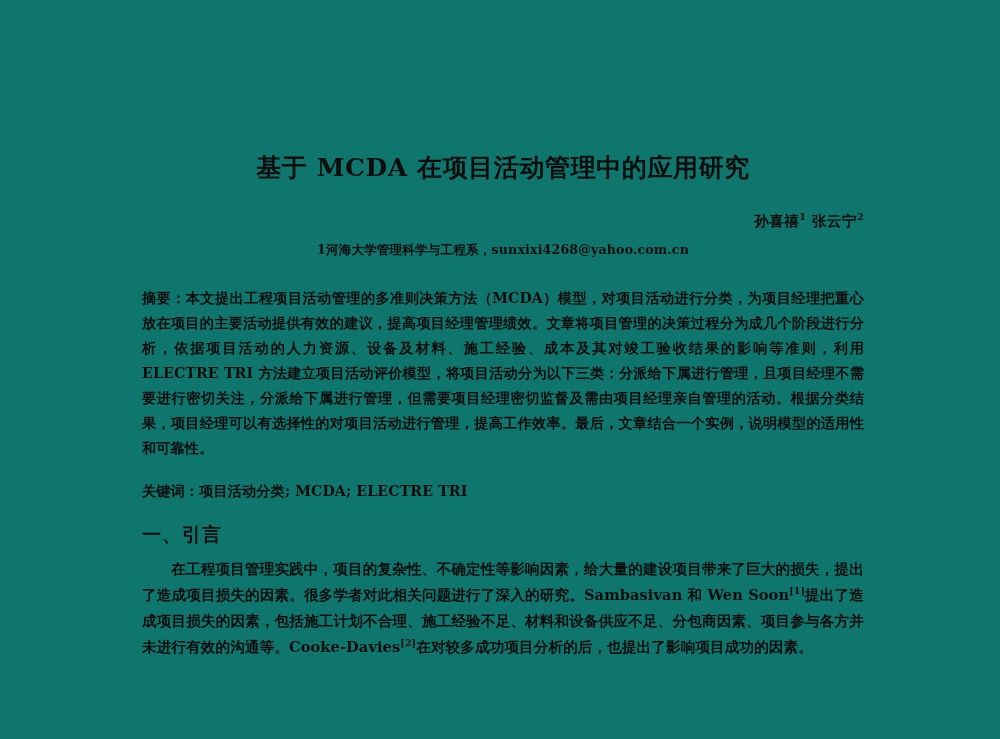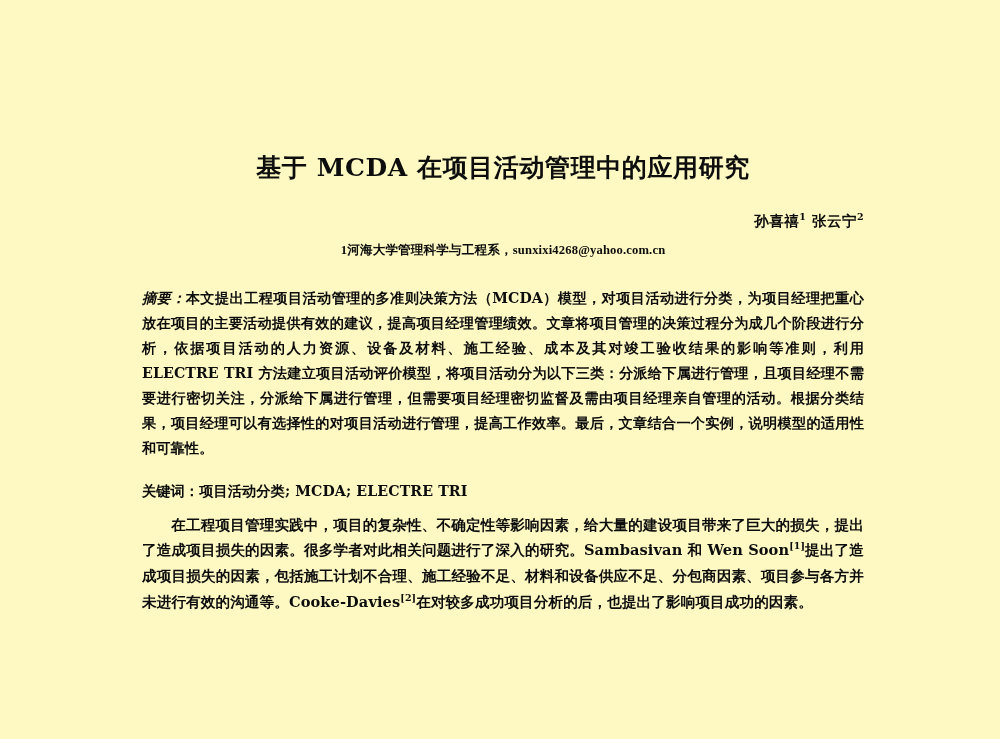--- a/index.html
+++ b/index.html
@@ -12,21 +12,21 @@
     height: 739px;
     overflow: hidden;
     font-family: "DejaVu Serif", "Liberation Serif", serif;
     color: #0d0d0d;
     -webkit-font-smoothing: none;
   }
   .page {
     position: relative;
     width: 1000px;
     height: 739px;
-    background: #fef9c3;
+    background: #0f766e;
   }
   .content {
     position: absolute;
     left: 142px;
     top: 0;
     width: 722px;
   }
 
   
   .doc-title {
@@ -55,34 +55,34 @@
     font-weight: bold;
   }
   .affil {
     margin: 0;
     text-align: center;
     font-size: 12.6px;
     font-weight: bold;
     letter-spacing: 0.15px;
     line-height: 1.62;
   }
-  .affil.first { padding-top: 9px; font-family: Liberation Serif, serif; }
+  .affil.first { padding-top: 9px; }
 
   
   .abstract {
     margin: 0;
     padding-top: 26px;
     font-size: 14.2px;
     font-weight: bold;
     line-height: 1.76;
     text-align: justify;
     text-justify: inter-ideograph;
     letter-spacing: 0.1px;
   }
-  .abstract .lead { font-weight: bold; font-style: italic; }
+  .abstract .lead { font-weight: bold; }
 
   
   .keywords {
     margin: 0;
     padding-top: 18px;
     font-size: 14.2px;
     font-weight: bold;
     line-height: 1.7;
     letter-spacing: 0.1px;
   }
@@ -134,20 +134,21 @@
 
 
     <p class="abstract">
       <span class="lead">摘要：</span><span>本文提出工程项目活动管理的多准则决策方法（MCDA）模型，对项目活动进行分类，为项目经理把重心放在项目的主要活动提供有效的建议，提高项目经理管理绩效。文章将项目管理的决策过程分为成几个阶段进行分析，依据项目活动的人力资源、设备及材料、施工经验、成本及其对竣工验收结果的影响等准则，利用 ELECTRE TRI 方法建立项目活动评价模型，将项目活动分为以下三类：分派给下属进行管理，且项目经理不需要进行密切关注，分派给下属进行管理，但需要项目经理密切监督及需由项目经理亲自管理的活动。根据分类结果，项目经理可以有选择性的对项目活动进行管理，提高工作效率。最后，文章结合一个实例，说明模型的适用性和可靠性。</span>
     </p>
 
     <p class="keywords">
       <span>关键词：</span><span class="latin">项目活动分类; MCDA; ELECTRE TRI</span>
     </p>
 
+    <h2 class="section-heading">一、引言</h2>
 
     <p class="body-para">
       <span>在工程项目管理实践中，项目的复杂性、不确定性等影响因素，给大量的建设项目带来了巨大的损失，提出了造成项目损失的因素。很多学者对此相关问题进行了深入的研究。Sambasivan 和 Wen Soon</span><sup>[1]</sup><span>提出了造成项目损失的因素，包括施工计划不合理、施工经验不足、材料和设备供应不足、分包商因素、项目参与各方并未进行有效的沟通等。Cooke-Davies</span><sup>[2]</sup><span>在对较多成功项目分析的后，也提出了影响项目成功的因素。</span>
     </p>
 
 
   </div>
 
 </div>
 

